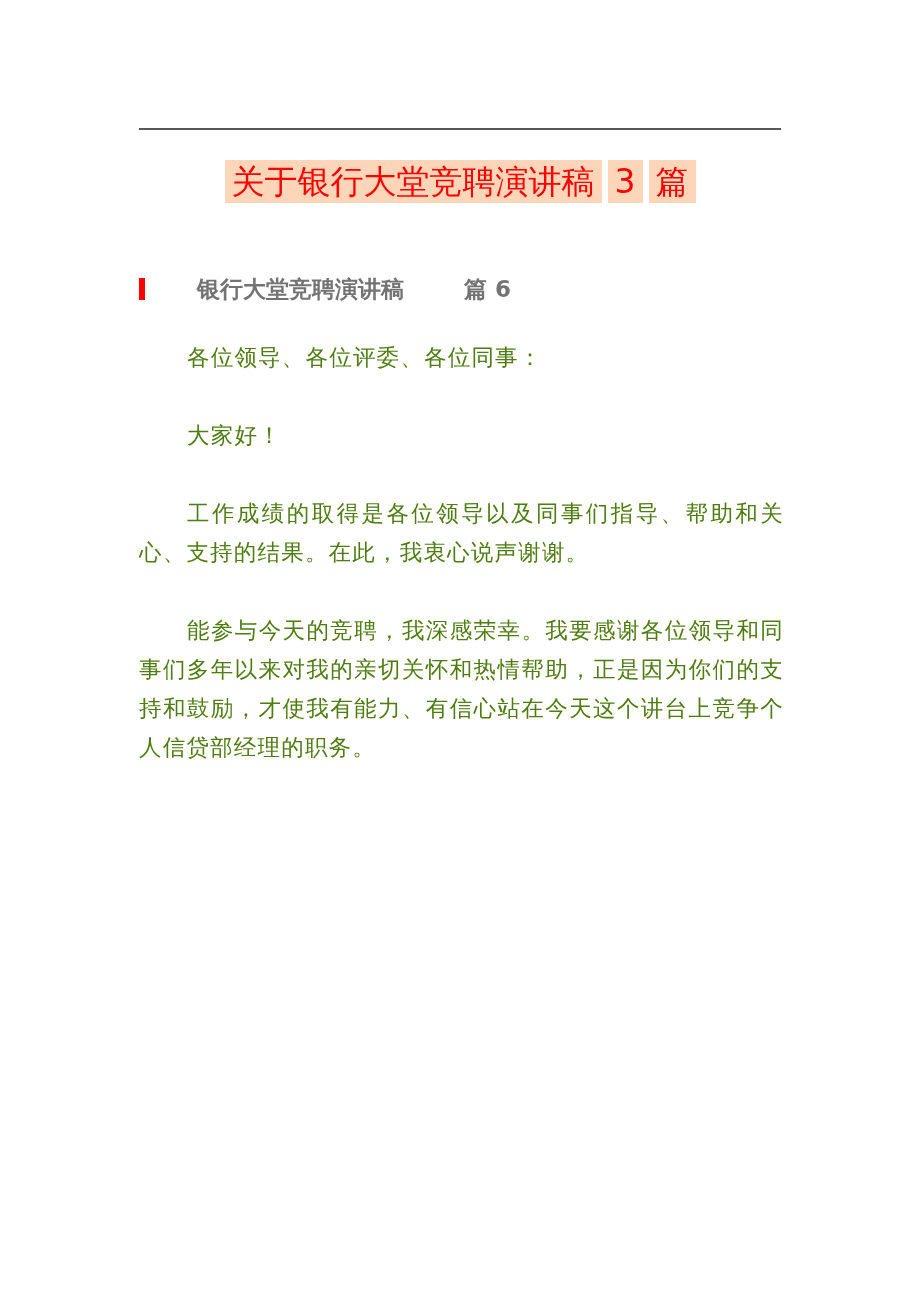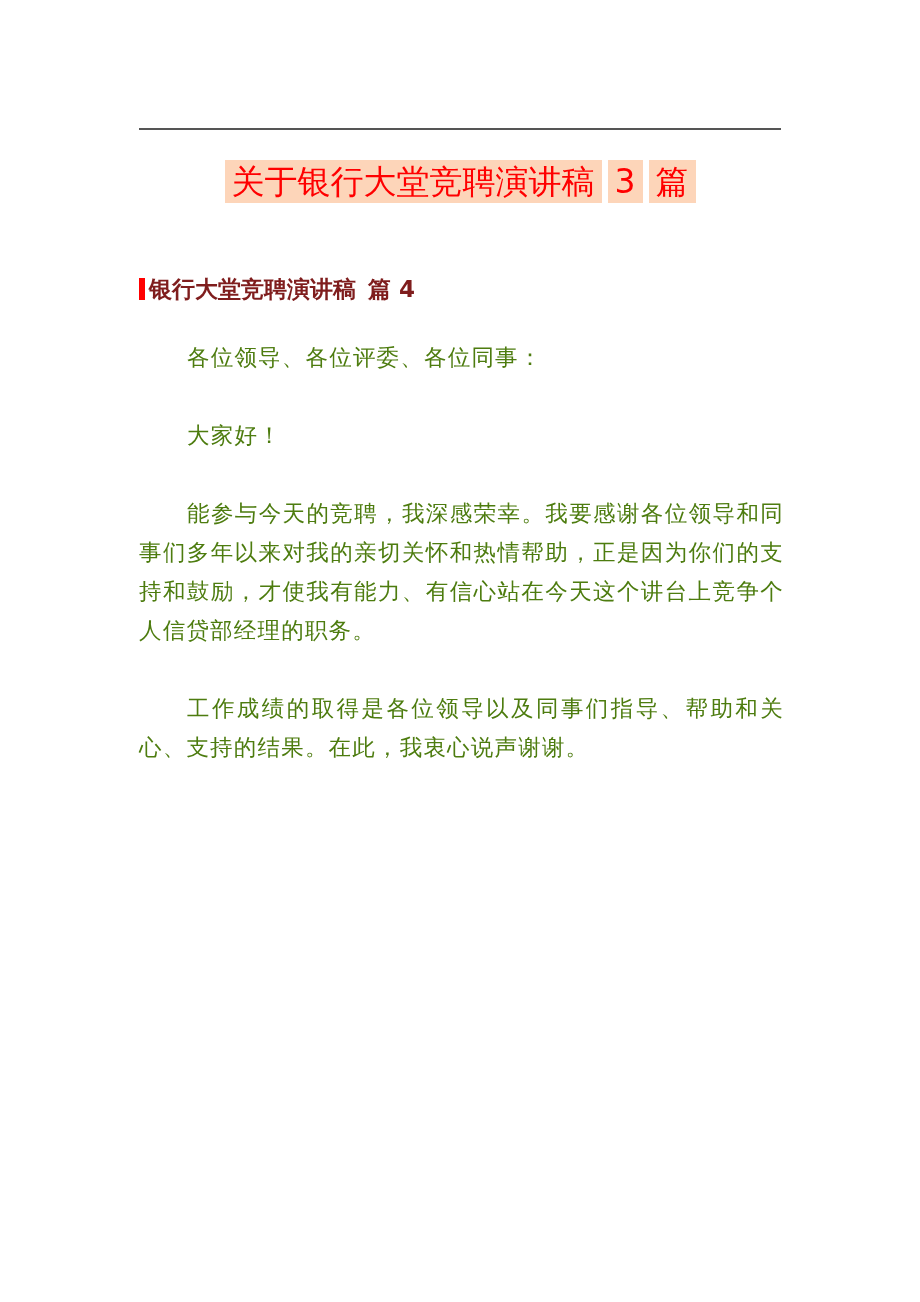--- a/index.html
+++ b/index.html
@@ -51,22 +51,23 @@
   }
   .section-heading {
     position: absolute;
     left: 0;
     top: 273px;
     display: flex;
     align-items: center;
     font-size: 23px;
     line-height: 32px;
     font-weight: bold;
-    color: #7f1d1d;
+    color: #737373;
     font-family: "DejaVu Sans", "Liberation Sans", sans-serif;
+    gap: 48px;
   }
   .section-heading .marker {
     display: inline-block;
     width: 6px;
     height: 22px;
     background: #ff0000;
     margin-right: 4px;
   }
   .section-heading .num {
     margin-left: 12px;
@@ -93,22 +94,22 @@
 <div class="page">
   <div class="top-rule"></div>
 
   <div class="doc-title">
     <span class="hl">关于银行大堂竞聘演讲稿</span><span class="gap"></span><span class="hl">3</span><span class="gap"></span><span class="hl">篇</span>
   </div>
 
   <div class="section-heading">
     <span class="marker"></span>
     <span>银行大堂竞聘演讲稿</span>
-    <span class="num">篇 4</span>
+    <span class="num">篇 6</span>
   </div>
 
   <div class="body">
     <p class="para">各位领导、各位评委、各位同事：</p>
     <p class="para">大家好！</p>
+    <p class="para">工作成绩的取得是各位领导以及同事们指导、帮助和关心、支持的结果。在此，我衷心说声谢谢。</p>
     <p class="para">能参与今天的竞聘，我深感荣幸。我要感谢各位领导和同事们多年以来对我的亲切关怀和热情帮助，正是因为你们的支持和鼓励，才使我有能力、有信心站在今天这个讲台上竞争个人信贷部经理的职务。</p>
-    <p class="para">工作成绩的取得是各位领导以及同事们指导、帮助和关心、支持的结果。在此，我衷心说声谢谢。</p>
   </div>
 </div>
 
 </body></html>

